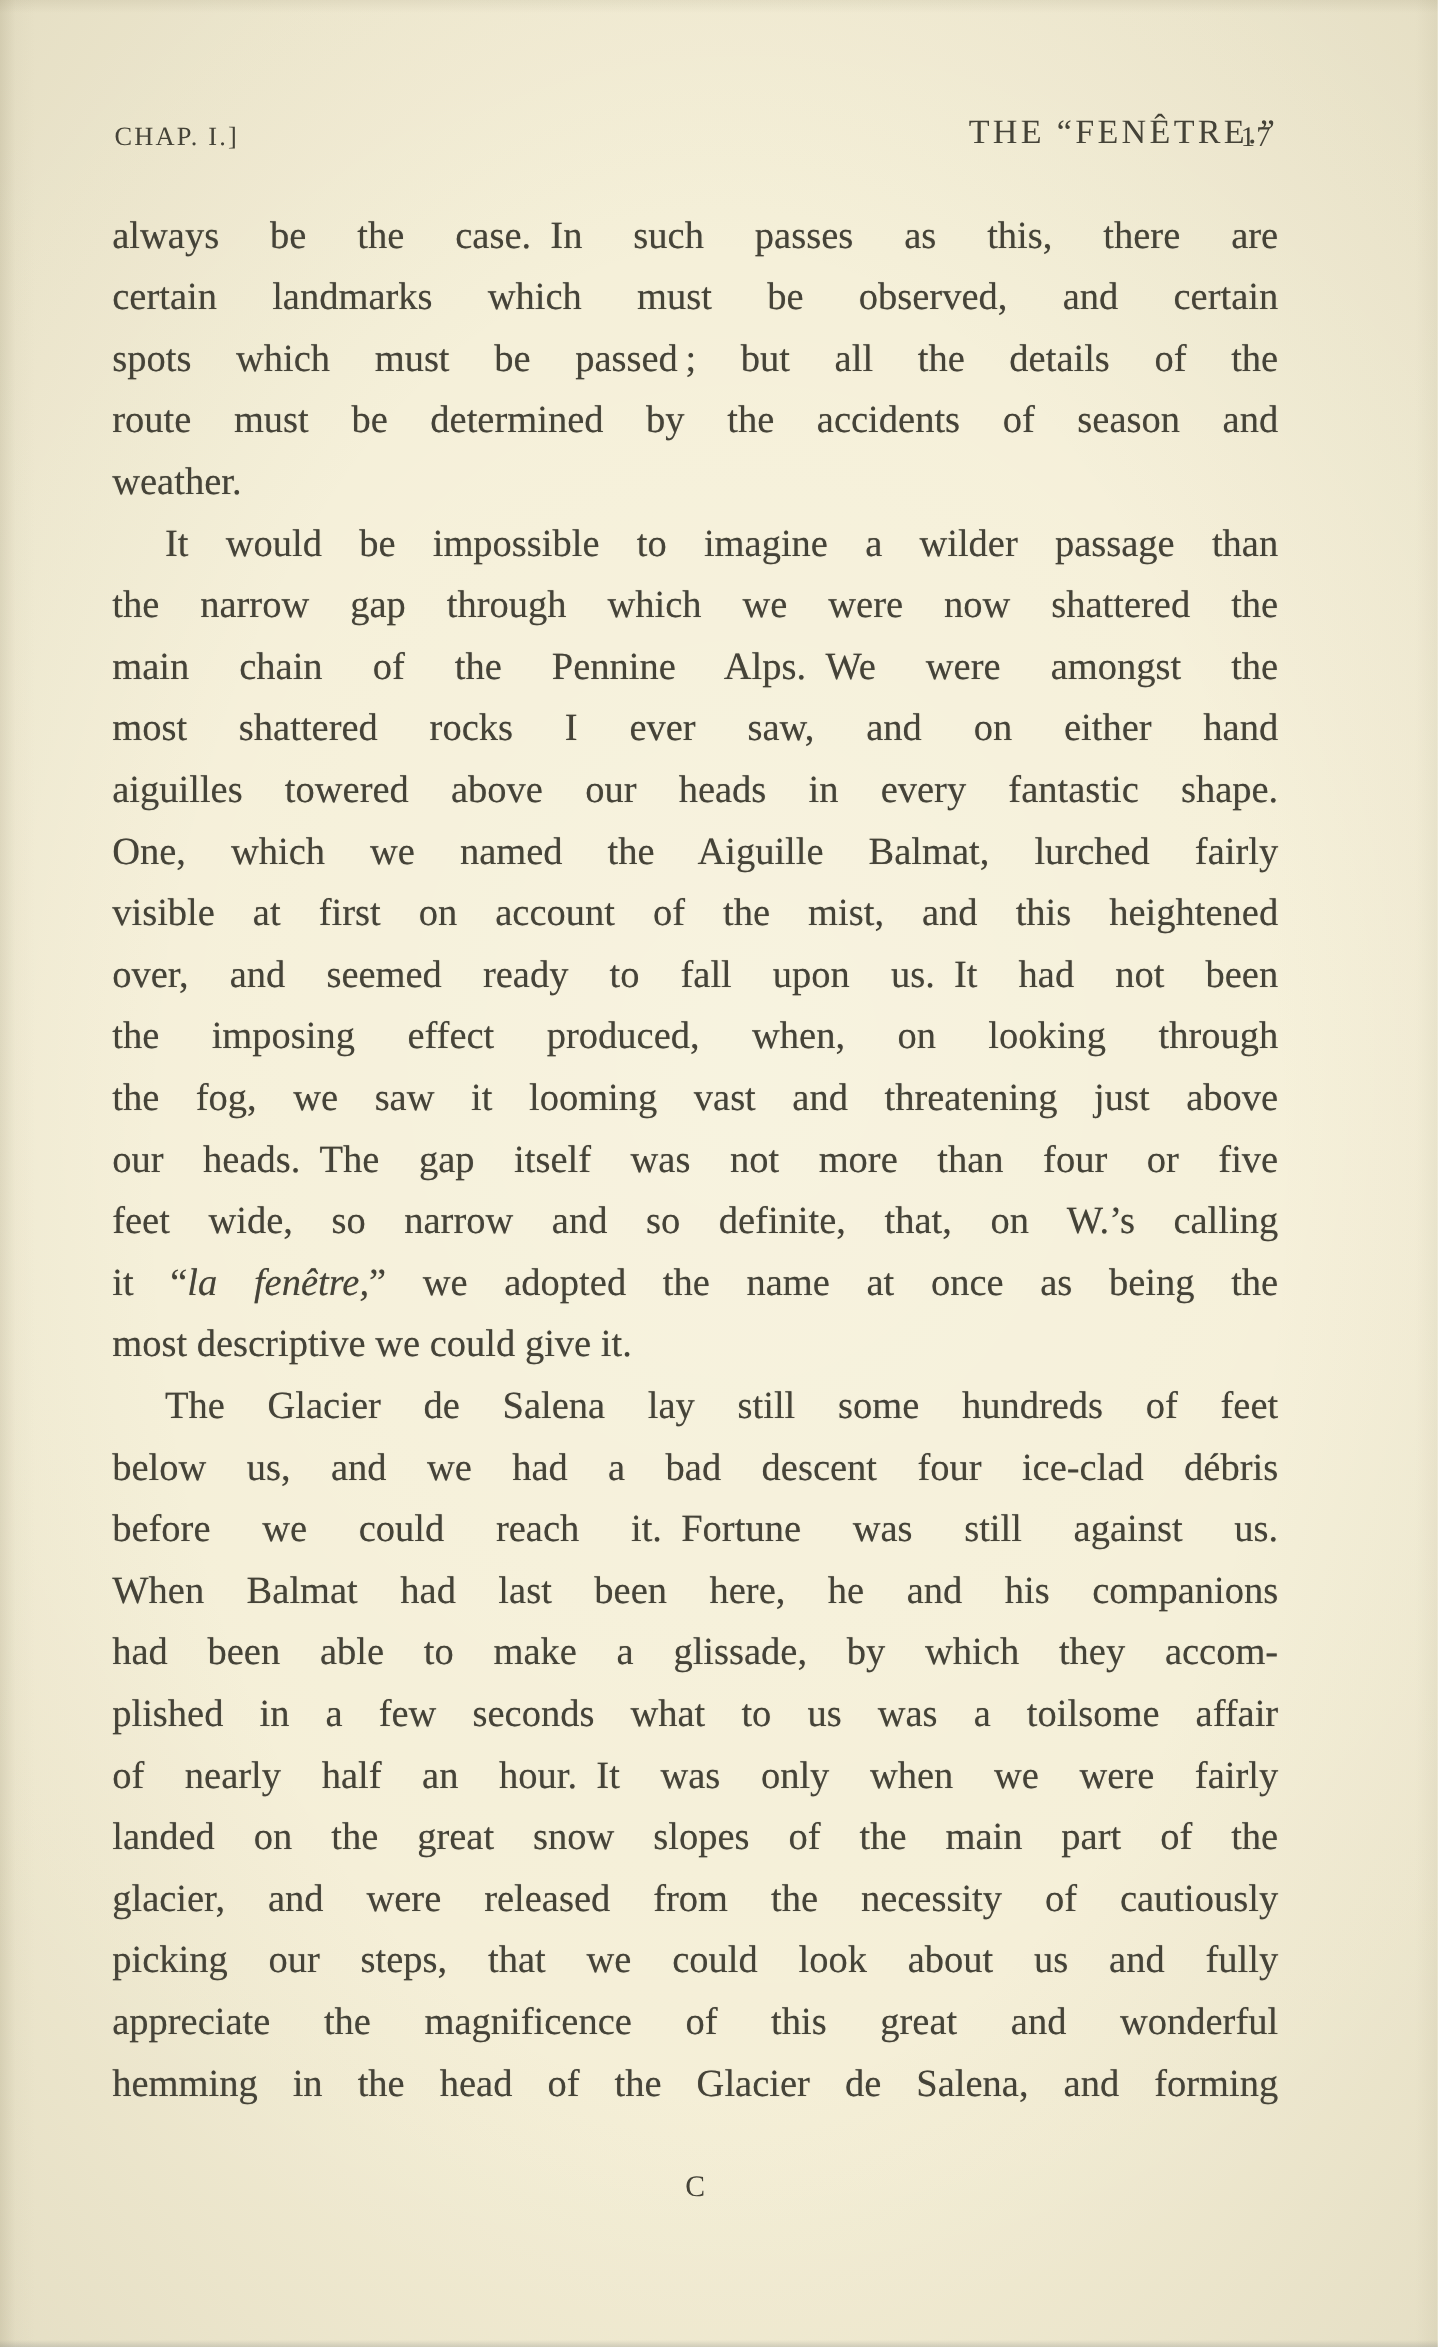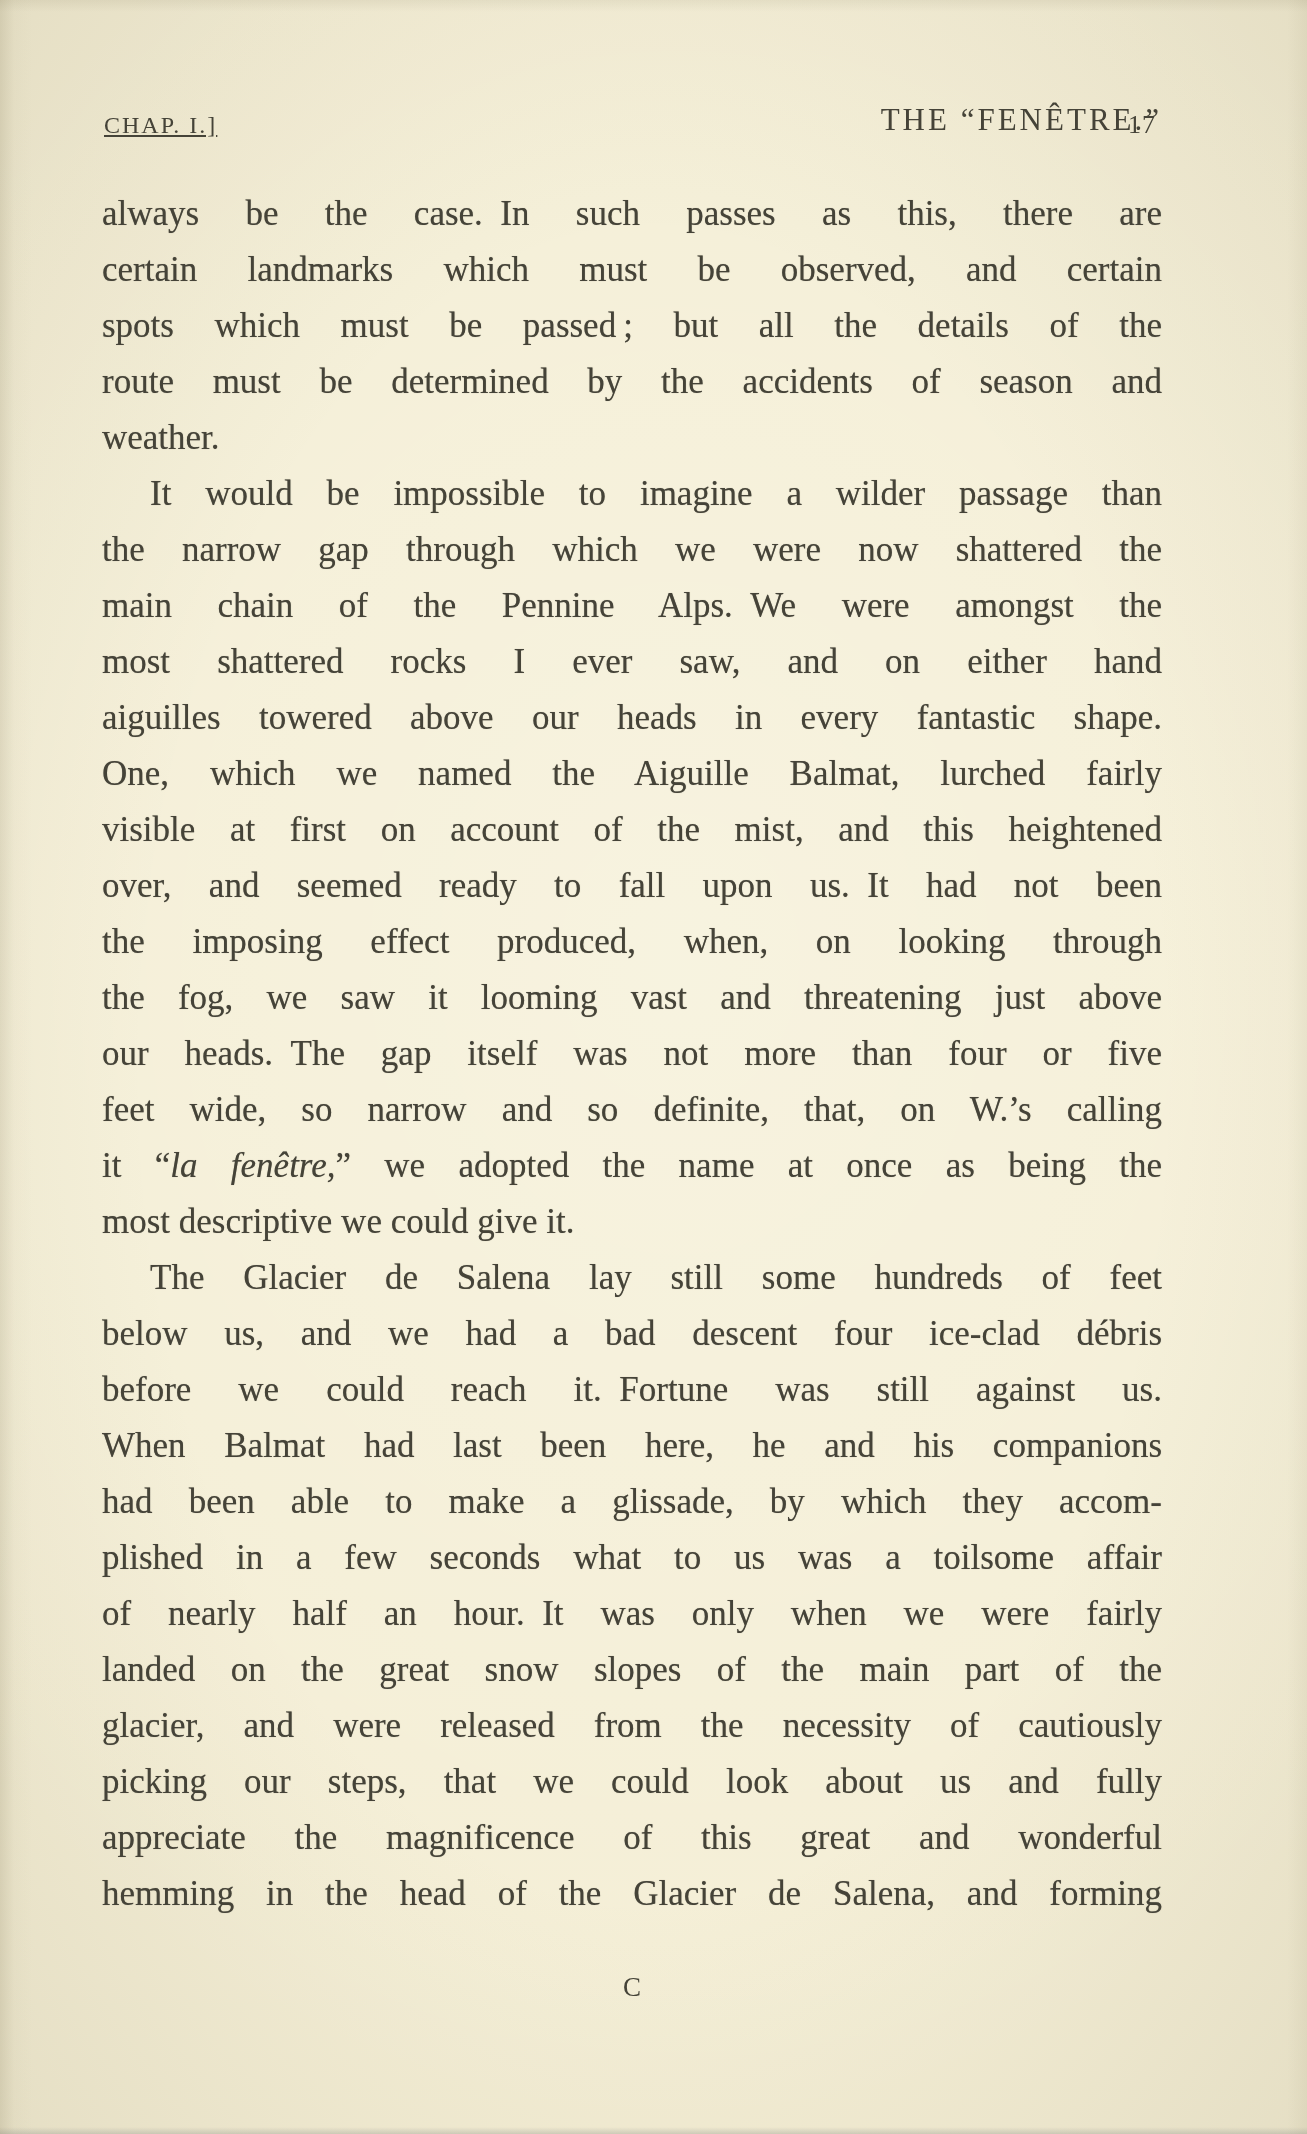--- a/index.html
+++ b/index.html
@@ -35,21 +35,20 @@
   .running-head {
     top: 100px;
     height: 48px;
   }
   .chapter {
     position: absolute;
     left: 2px;
     top: 12px;
     font-size: 24px;
     letter-spacing: 2px;
-    text-decoration: underline;
   }
   .title {
     position: absolute;
     left: 0;
     right: 0;
     top: 2px;
     text-align: right;
     font-size: 31px;
     letter-spacing: 3px;
   }

